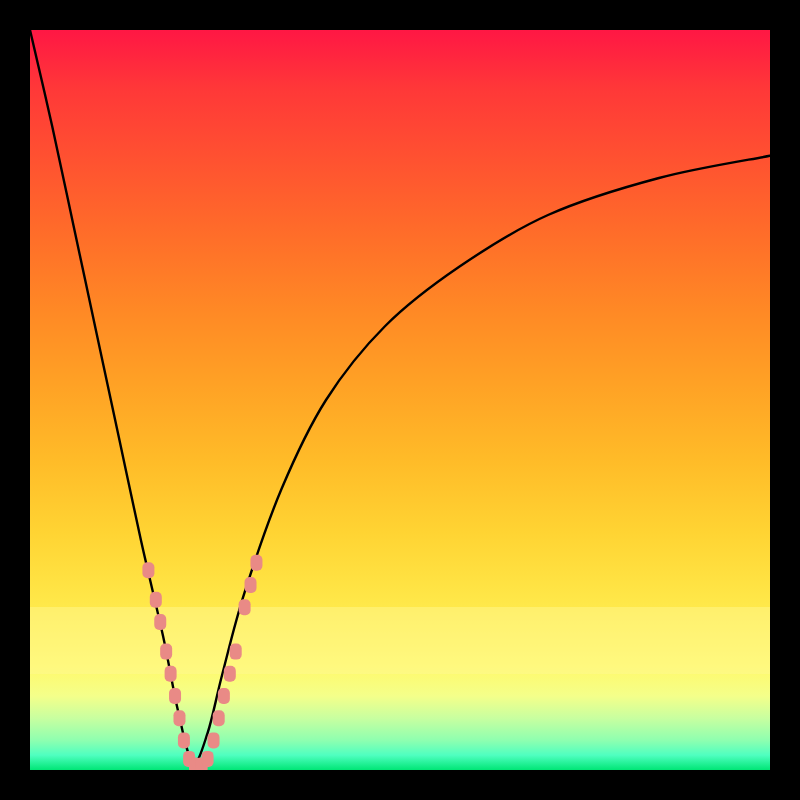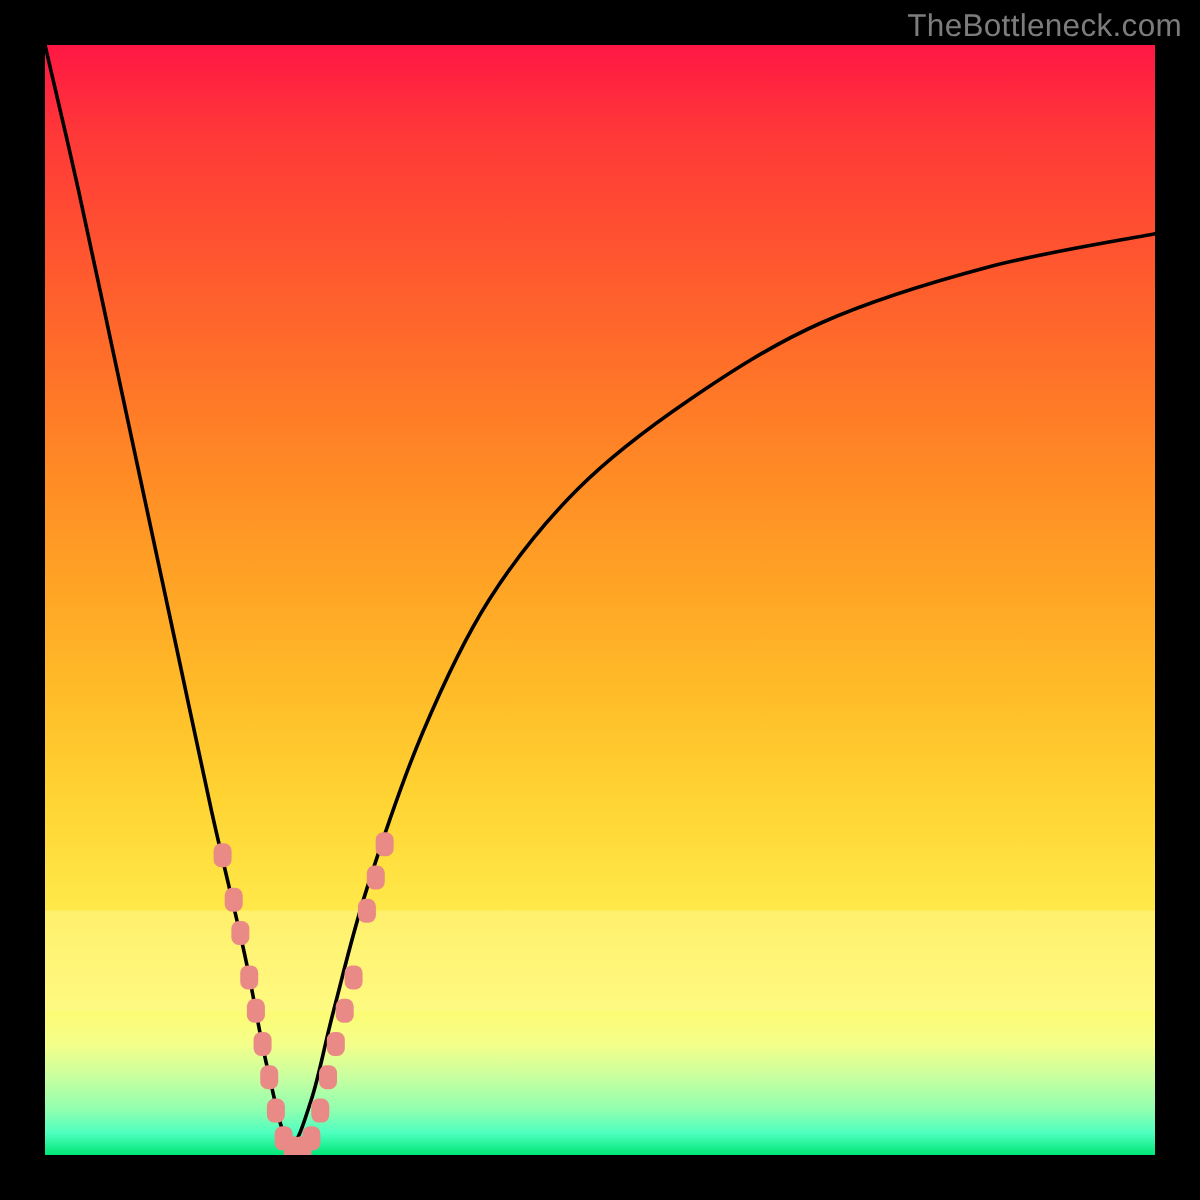--- a/index.html
+++ b/index.html
@@ -93,14 +93,13 @@
           <rect x="187.88" y="658" width="12" height="16" rx="5" ry="5" fill="#e98a86"></rect>
           <rect x="193.8" y="635.8" width="12" height="16" rx="5" ry="5" fill="#e98a86"></rect>
           <rect x="199.72000000000003" y="613.6" width="12" height="16" rx="5" ry="5" fill="#e98a86"></rect>
           <rect x="208.6" y="569.2" width="12" height="16" rx="5" ry="5" fill="#e98a86"></rect>
           <rect x="214.51999999999998" y="547" width="12" height="16" rx="5" ry="5" fill="#e98a86"></rect>
           <rect x="220.44" y="524.8" width="12" height="16" rx="5" ry="5" fill="#e98a86"></rect>
         </g>
     </svg>
   </div>
 
-  <div class="watermark">TheBottleneck.com</div>
 </div>
 
 </body></html>

